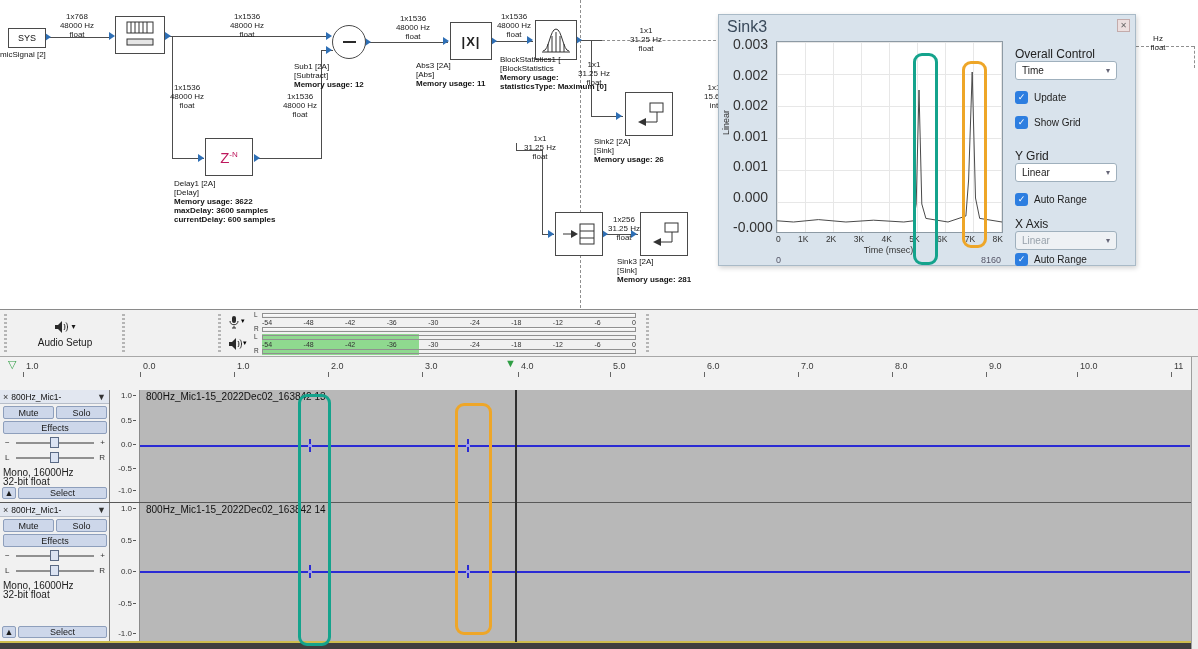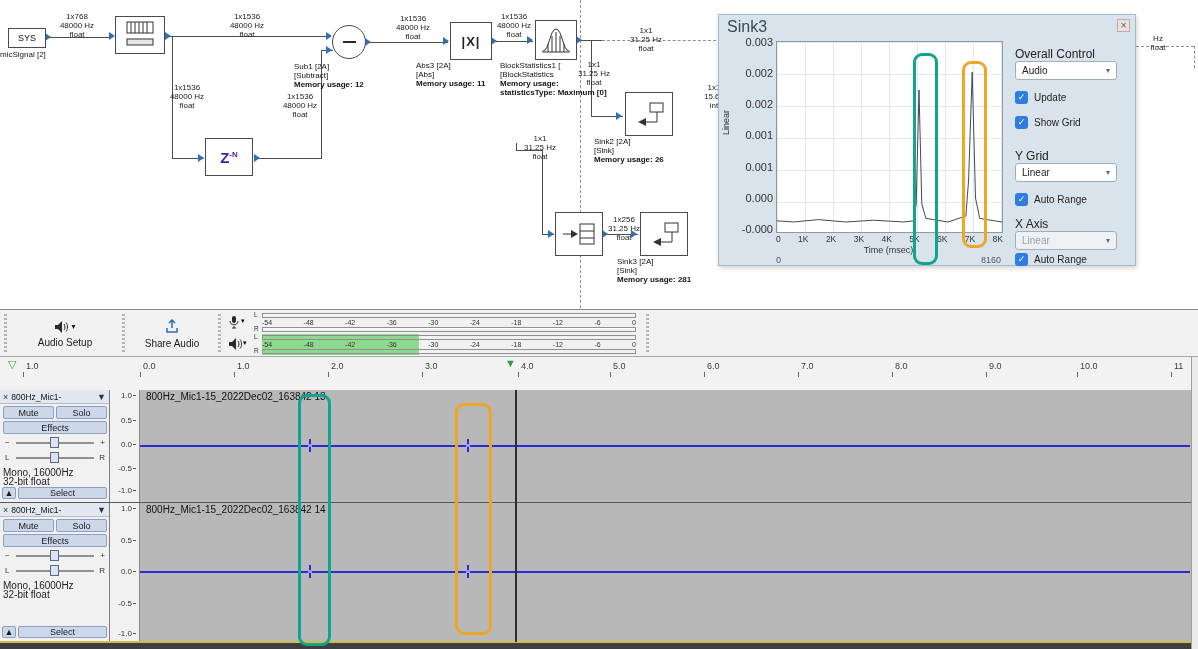--- a/index.html
+++ b/index.html
@@ -10,32 +10,32 @@
   .wh{position:absolute;height:1px;background:#4d4d4d}
   .wv{position:absolute;width:1px;background:#4d4d4d}
   .dh{position:absolute;height:0;border-top:1px dashed #8f8f8f}
   .dv{position:absolute;width:0;border-left:1px dashed #8f8f8f}
   .pr{position:absolute;width:0;height:0;border-top:4px solid transparent;border-bottom:4px solid transparent;border-left:6px solid #2e6fb5}
   .blk{position:absolute;border:1px solid #4a4a4a;background:#fff;display:flex;align-items:center;justify-content:center;box-sizing:border-box}
   .bcap{position:absolute;font-size:8px;line-height:9px;color:#141414}
   .bcap .ln2,.bcap .ln3,.bcap .ln4{font-weight:700}
   .wlabel{position:absolute;font-size:8px;line-height:9px;text-align:center;color:#222;background:transparent}
   .sub-minus{width:13px;height:2px;background:#2a2a2a}
-  .delay-ic{font-size:15px;font-weight:700;color:#4c1d95}
+  .delay-ic{font-size:15px;font-weight:400;color:#be185d}
   .delay-ic sup{font-size:8px}
   .absic{font-size:13px;font-weight:700;color:#222;letter-spacing:1px}
   .systext{font-size:9px;color:#111}
   
   #sink3win{position:absolute;left:718px;top:14px;width:418px;height:252px;background:#d9e3ec;border:1px solid #a9bac7;box-shadow:1px 2px 5px rgba(0,0,0,.18);box-sizing:border-box}
   .s3title{position:absolute;left:8px;top:3px;font-size:16px;color:#39495a}
   .winclose{position:absolute;left:398px;top:4px;width:13px;height:13px;background:#ecdfdf;border:1px solid #c3abab;font-size:8px;line-height:12px;text-align:center;color:#666;box-sizing:border-box}
   #plot{position:absolute;left:57px;top:26px;width:225px;height:190px;background:#fff;border:1px solid #8d9aa4;box-sizing:content-box;
         background-image:repeating-linear-gradient(to right,#e7e7e7 0 1px,transparent 1px 28px),
                          repeating-linear-gradient(to bottom,#e7e7e7 0 1px,transparent 1px 32px)}
-  .ytcol{position:absolute;left:14px;top:21px;width:40px;height:199px;display:flex;flex-direction:column;justify-content:space-between;align-items:flex-end;font-size:11px;color:#333}
+  .ytcol{position:absolute;left:14px;top:21px;width:40px;height:199px;display:flex;flex-direction:column;justify-content:space-between;align-items:flex-start;font-size:14px;color:#333}
   .xtrow{position:absolute;left:57px;top:219px;width:227px;display:flex;justify-content:space-between;font-size:8.5px;color:#333}
   .vlab{position:absolute;left:2px;top:95px;writing-mode:vertical-rl;transform:rotate(180deg);font-size:9px;color:#333}
   .dd{position:absolute;height:19px;background:#fff;border:1px solid #9fb0bd;border-radius:3px;font-size:10px;color:#222;display:flex;align-items:center;justify-content:space-between;padding:0 6px;box-sizing:border-box}
   .dd.dis{color:#98a2ab;background:#eef1f4}
   .ddchev{font-size:8px;color:#667}
   .cbrow{position:absolute;display:flex;align-items:center;gap:6px}
   .cb{width:13px;height:13px;background:#2d7ee0;border-radius:3px;color:#fff;font-size:9px;line-height:13px;text-align:center;flex:0 0 auto}
   .cb i{font-style:normal}
   .cblabel{font-size:10px;color:#222}
   .ctl-label{position:absolute;font-size:12px;color:#222}
@@ -134,39 +134,40 @@
       <svg width="40" height="30" viewBox="0 0 40 30">
         <rect x="7" y="2" width="26" height="11" fill="none" stroke="#333"></rect>
         <path d="M11 2v11M15 2v11M19 2v11M23 2v11M27 2v11" stroke="#333" fill="none"></path>
         <rect x="7" y="19" width="26" height="6" fill="#e6e6e6" stroke="#333"></rect>
       </svg>
     </div>
 
     <div class="blk" style="left:205px;top:138px;width:48px;height:38px">
       <span class="delay-ic"><span>Z</span><sup>-N</sup></span>
     </div>
+    <div class="bcap" style="left:174px;top:179px;width:112px"><span class="ln ln0">Delay1 [2A]</span><br><span class="ln ln1">[Delay]</span><br><span class="ln ln2">Memory usage: 3622</span><br><span class="ln ln3">maxDelay: 3600 samples</span><br><span class="ln ln4">currentDelay: 600 samples</span></div>
 
     <div class="blk" style="left:332px;top:25px;width:34px;height:34px;border-radius:50%">
       <div class="sub-minus"></div>
     </div>
     <div class="bcap" style="left:294px;top:62px;width:110px"><span class="ln ln0">Sub1 [2A]</span><br><span class="ln ln1">[Subtract]</span><br><span class="ln ln2">Memory usage: 12</span></div>
 
     <div class="blk" style="left:450px;top:22px;width:42px;height:38px">
       <span class="absic">|X|</span>
     </div>
     <div class="bcap" style="left:416px;top:61px;width:110px"><span class="ln ln0">Abs3 [2A]</span><br><span class="ln ln1">[Abs]</span><br><span class="ln ln2">Memory usage: 11</span></div>
 
     <div class="blk" style="left:535px;top:20px;width:42px;height:40px">
       <svg width="36" height="32" viewBox="0 0 36 32">
         <path d="M4 28h28" stroke="#333" fill="none"></path>
         <path d="M10 28V20M14 28V12M18 28V8M22 28V12M26 28V20" stroke="#333" fill="none"></path>
         <path d="M5 27C11 27 12 5 18 5s7 22 13 22" stroke="#333" fill="none"></path>
       </svg>
     </div>
-    <div class="bcap" style="left:500px;top:61px;width:114px"><span class="ln ln0">BlockStatistics1 [</span><br><span class="ln ln1">[BlockStatistics</span><br><span class="ln ln2">Memory usage:</span><br><span class="ln ln3">statisticsType: Maximum [0]</span></div>
+    <div class="bcap" style="left:500px;top:55px;width:114px"><span class="ln ln0">BlockStatistics1 [</span><br><span class="ln ln1">[BlockStatistics</span><br><span class="ln ln2">Memory usage:</span><br><span class="ln ln3">statisticsType: Maximum [0]</span></div>
 
     <div class="blk" style="left:625px;top:92px;width:48px;height:44px">
       <svg width="36" height="30" viewBox="0 0 36 30">
         <rect x="19" y="4" width="13" height="9" fill="none" stroke="#333"></rect>
         <path d="M26 13v10H14" stroke="#333" fill="none"></path>
         <path d="M15 19l-8 4 8 4z" fill="#333"></path>
       </svg>
     </div>
     <div class="bcap" style="left:594px;top:137px;width:110px"><span class="ln ln0">Sink2 [2A]</span><br><span class="ln ln1">[Sink]</span><br><span class="ln ln2">Memory usage: 26</span></div>
 
@@ -234,21 +235,21 @@
         <span>8K</span>
       </div>
       <div class="a" style="left:57px;top:230px;width:225px;text-align:center;font-size:9px;color:#333">Time (msec)</div>
       <div class="a" style="left:57px;top:240px;width:225px;display:flex;justify-content:space-between;font-size:9px;color:#556">
         <span>0</span>
         <span>8160</span>
       </div>
 
       <div class="ctl-label" style="left:296px;top:32px">Overall Control</div>
       <div class="dd" style="left:296px;top:46px;width:102px">
-        <span>Audio</span>
+        <span>Time</span>
         <span class="ddchev">▾</span>
       </div>
       <div class="cbrow" style="left:296px;top:76px">
         <span class="cb"><i>✓</i></span>
         <span class="cblabel">Update</span>
       </div>
       <div class="cbrow" style="left:296px;top:101px">
         <span class="cb"><i>✓</i></span>
         <span class="cblabel">Show Grid</span>
       </div>
@@ -283,29 +284,20 @@
         <svg width="15" height="14" viewBox="0 0 15 14">
             <path d="M1 5h3l4-4v12l-4-4H1z" fill="#2a2a2a"></path>
             <path d="M10 4c1.2 1 1.2 5 0 6M12 2.5c2 2 2 7 0 9" stroke="#2a2a2a" fill="none"></path>
           </svg>
         <span style="font-size:8px">▾</span>
       </span>
       <span>Audio Setup</span>
     </button>
     <div class="grip" style="left:122px"></div>
 
-    <button class="tbigbtn" style="left:130px;top:3px;width:84px;height:41px">
-      <span>
-        <svg width="14" height="14" viewBox="0 0 14 14">
-            <path d="M7 1v8M4 4l3-3 3 3" stroke="#2a6db5" stroke-width="1.5" fill="none"></path>
-            <path d="M2 9v4h10V9" stroke="#2a6db5" stroke-width="1.5" fill="none"></path>
-          </svg>
-      </span>
-      <span>Share Audio</span>
-    </button>
     <div class="grip" style="left:218px"></div>
 
     <div class="meter" style="left:228px;top:2px;width:412px">
       <span style="position:absolute;left:0;top:3px">
         <svg width="12" height="14" viewBox="0 0 12 14">
             <rect x="4" y="1" width="4" height="7" rx="2" fill="#2a2a2a"></rect>
             <path d="M2 6c0 5 8 5 8 0M6 11v2M4 13h4" stroke="#2a2a2a" fill="none"></path>
           </svg>
       </span>
       <span style="position:absolute;left:13px;top:5px;font-size:7px">▾</span>

